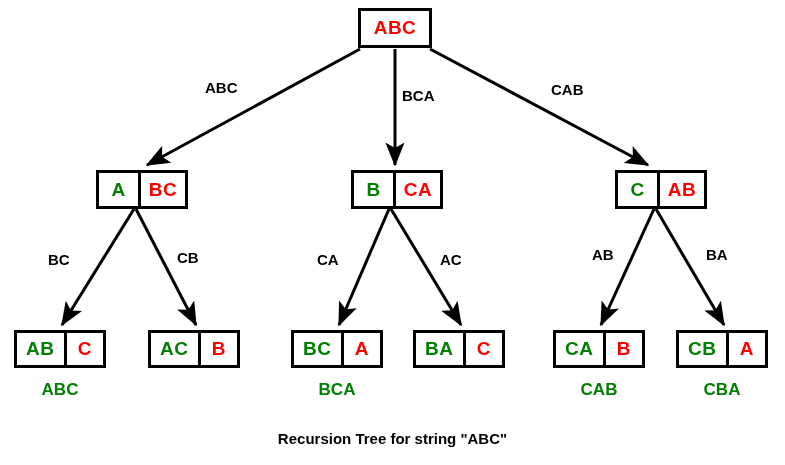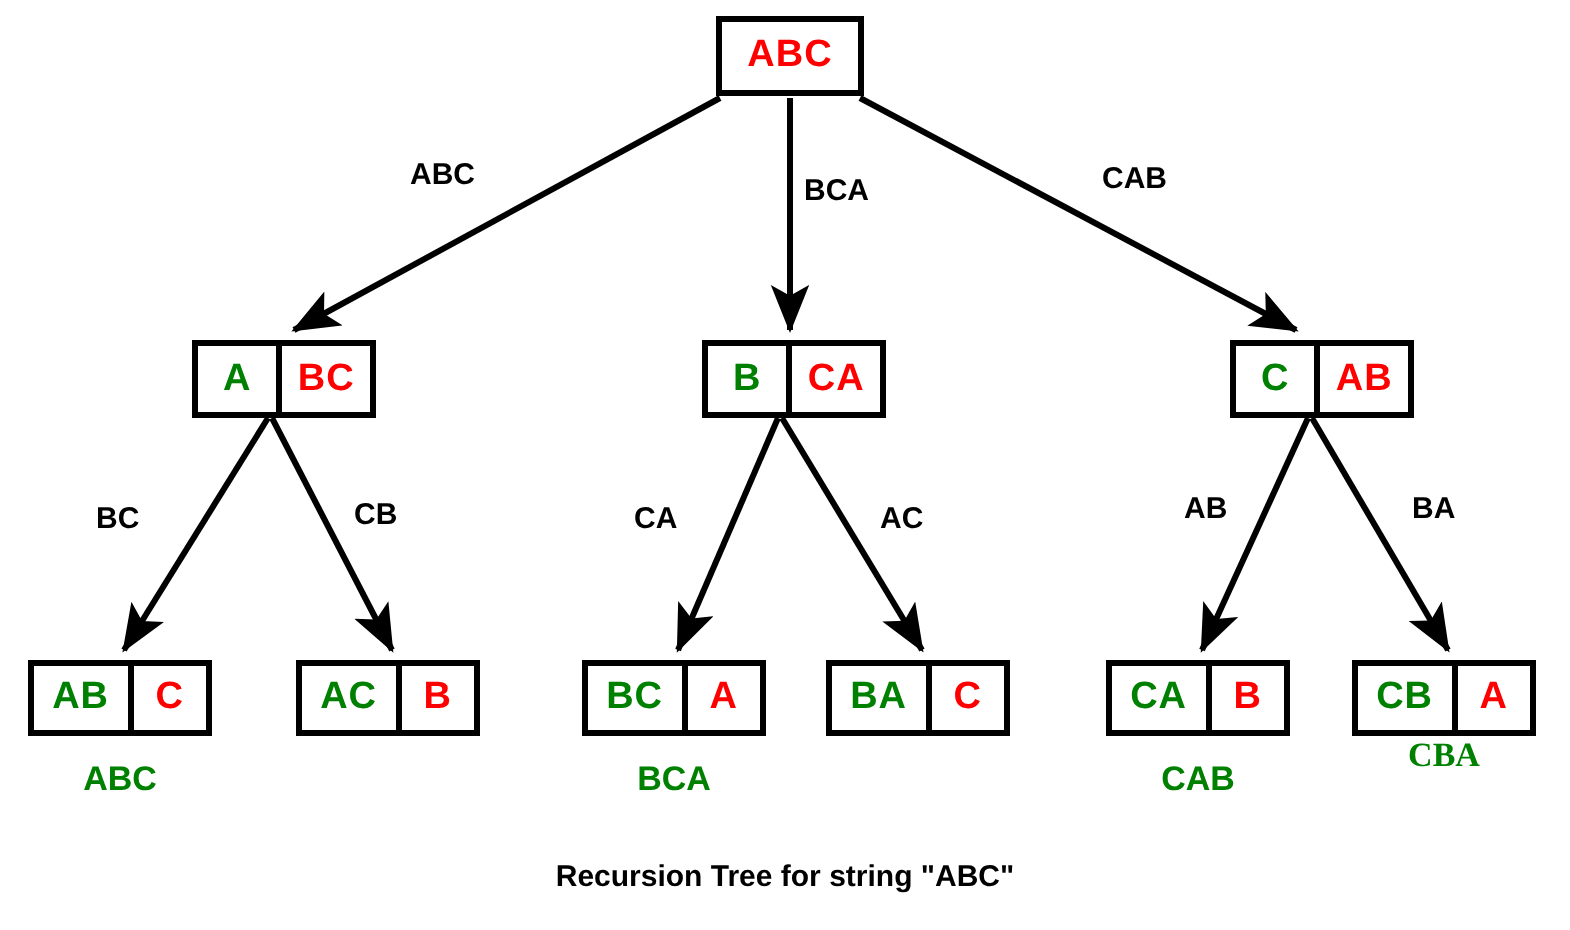--- a/index.html
+++ b/index.html
@@ -158,17 +158,17 @@
   <div class="node" style="left:553px; top:330px; width:92px; height:38px;">
     <div class="cell c-green" style="width:50px;">CA</div>
     <div class="cell right-cell c-red" style="width:42px;">B</div>
   </div>
   <div class="leaf-caption" style="left:553px; top:380px; width:92px;">CAB</div>
 
   <div class="node" style="left:676px; top:330px; width:92px; height:38px;">
     <div class="cell c-green" style="width:50px;">CB</div>
     <div class="cell right-cell c-red" style="width:42px;">A</div>
   </div>
-  <div class="leaf-caption" style="left:676px; top:368px; width:92px;font-family:Liberation Serif, serif;">CBA</div>
+  <div class="leaf-caption" style="left:676px; top:380px; width:92px;">CBA</div>
 
   <div id="figure-caption">Recursion Tree for string "ABC"</div>
 
 </div>
 
 </body></html>

